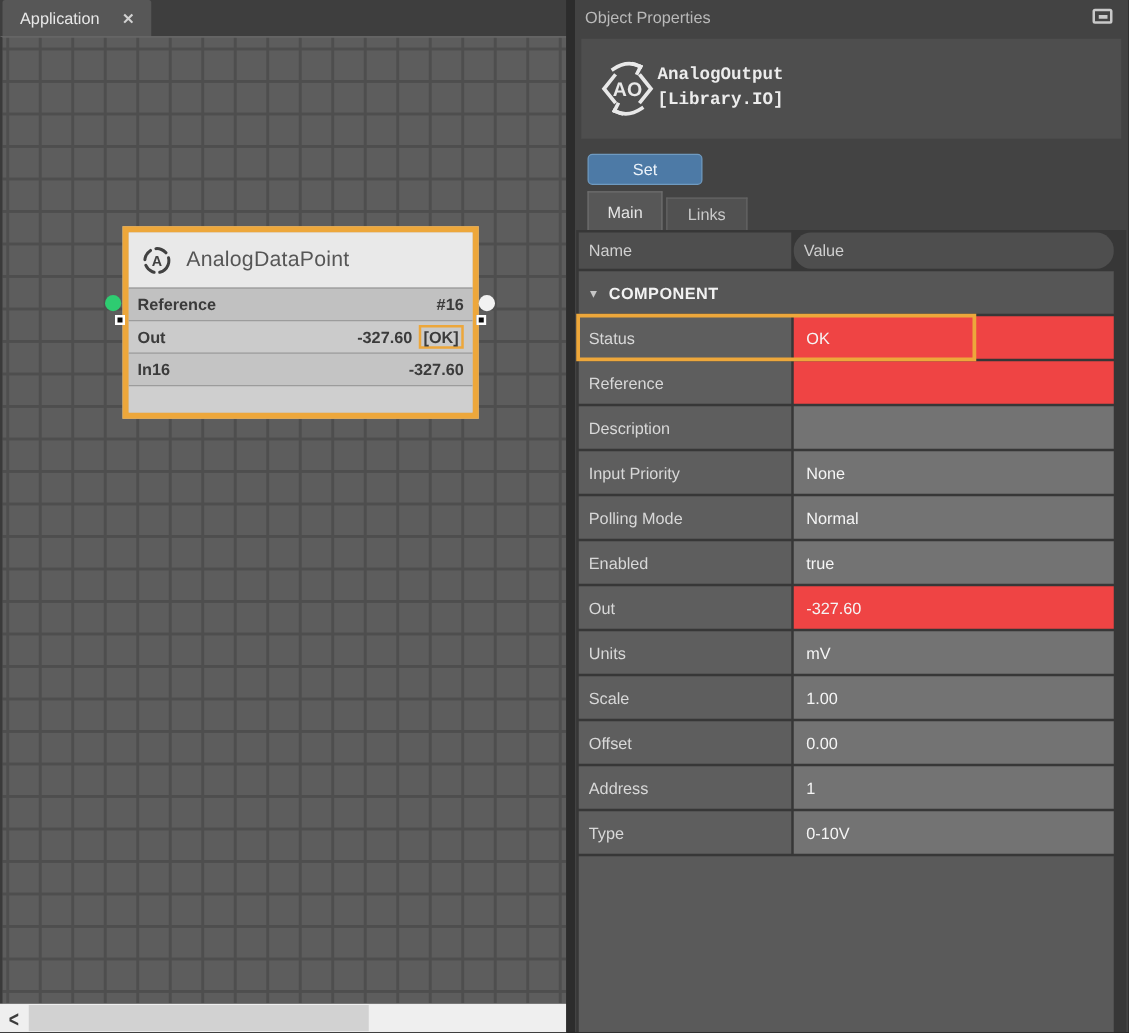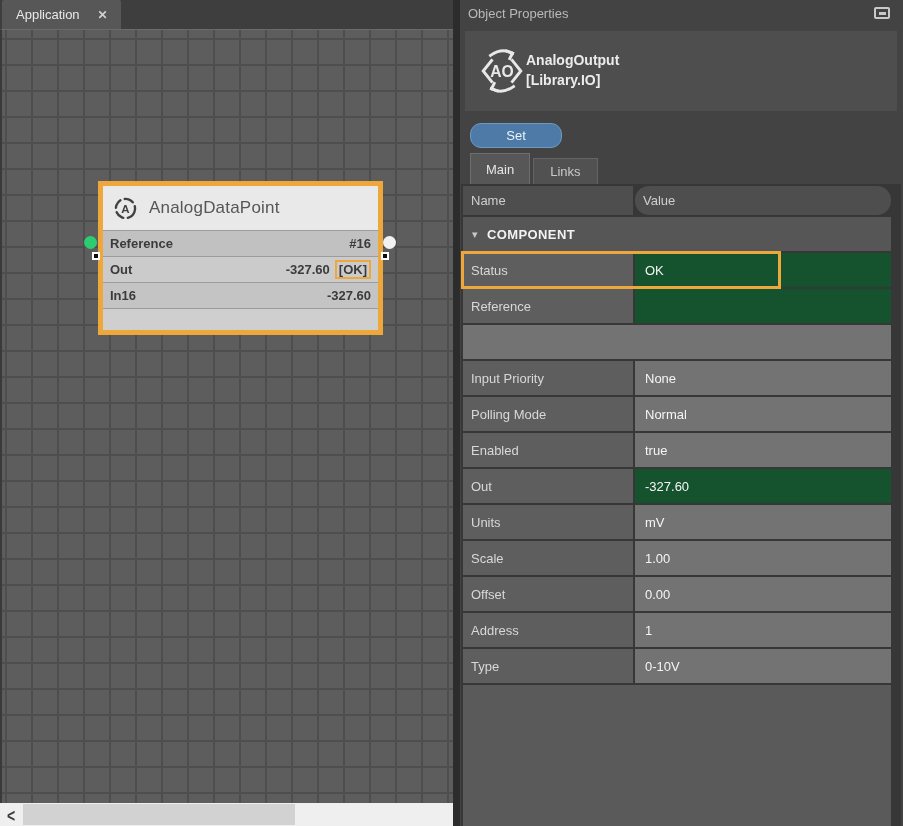--- a/index.html
+++ b/index.html
@@ -60,24 +60,24 @@
   
   .panel { position:absolute; left:460px; top:0; width:443px; height:826px; background:#434343; }
   .panel-titlebar { height:26px; display:flex; align-items:center; justify-content:space-between; padding:0 13px 0 8px; }
   .panel-title { color:#b9b9b9; font-size:13px; }
   .min-icon { width:16px; height:12px; border:2px solid #c9c9c9; border-radius:2px; display:flex; align-items:center; justify-content:center; }
   .min-bar { width:7px; height:3px; background:#c9c9c9; }
   .object-card {
     position:absolute; left:5px; top:31px; width:432px; height:80px; background:#4e4e4e;
     display:flex; align-items:center; padding-left:13px; 
   }
-  .object-text { font-weight:bold; font-size:14px; color:#ececec; line-height:1.4; }
+  .object-text { font-weight:bold; font-size:14px; color:#ececec; line-height:1.4;font-family:Liberation Mono, monospace; }
   .set-btn {
     position:absolute; left:10px; top:123px; width:92px; height:25px;
-    background:#4d7aa6; border:1px solid #6f9ac0; border-radius:11px;
+    background:#4d7aa6; border:1px solid #6f9ac0; border-radius:4px;
     color:#ecf3fa; font-size:13px; display:flex; align-items:center; justify-content:center; cursor:default;
   }
   .ptabs { position:absolute; left:10px; top:153px; display:flex; align-items:flex-end; gap:3px; }
   .ptab { font-size:13px; display:flex; align-items:center; justify-content:center; cursor:default; }
   .ptab.active { height:31px; padding:0 15px; background:#575757; border:1px solid #6e6e6e; border-bottom:none; color:#e5e5e5; }
   .ptab.inactive { height:26px; padding:0 16px; background:#515151; border:1px solid #646464; border-bottom:none; color:#c9c9c9; }
   .prop-table {
     position:absolute; left:1px; top:184px; width:440px; bottom:0; background:#373737;
     display:flex; flex-direction:column; padding:2px 10px 0 2px;
   }
@@ -85,21 +85,21 @@
   .th { background:#4e4e4e; color:#cfcfcf; font-size:13px; display:flex; align-items:center; padding-left:8px; }
   .th-name { width:170px; } .th-value { flex:1;border-radius:14px; }
   .section-row {
     height:34px; margin-bottom:2px; background:#565656; flex:none;
     display:flex; align-items:center; gap:9px; padding-left:9px;
     color:#f2f2f2; font-weight:bold; font-size:13px; letter-spacing:0.4px;
   }
   .collapse { color:#c6c6c6; font-size:11px; font-weight:normal; }
   .prow { display:flex; gap:2px; height:34px; margin-bottom:2px; position:relative; flex:none; }
   .pname { width:170px; background:#5e5e5e; color:#d8d8d8; font-size:13px; display:flex; align-items:center; padding-left:8px; }
-  .pval { flex:1; background:#14532d; color:#f5f5f5; font-size:13px; display:flex; align-items:center; padding-left:10px; }
+  .pval { flex:1; background:#ef4444; color:#f5f5f5; font-size:13px; display:flex; align-items:center; padding-left:10px; }
   .pval.editable { background:#737373; }
   .hlbox { position:absolute; left:-2px; top:-2px; width:320px; height:38px; border:3px solid #EDA73B; pointer-events:none; z-index:2; }
   .tfiller { flex:1; background:#5a5a5a; }
 </style>
 </head>
 <body>
 
 <div class="app">
 
   <div class="canvas-pane">
@@ -205,20 +205,21 @@
         <span>COMPONENT</span>
       </div>
       <div id="prop-rows" style="display:contents;"><div class="prow">
             <div class="pname">Status</div>
             <div class="pval">OK</div>
             <div class="hlbox"></div>
           </div><div class="prow">
             <div class="pname">Reference</div>
             <div class="pval"></div>
           </div><div class="prow">
+            <div class="pname">Description</div>
             <div class="pval editable"></div>
           </div><div class="prow">
             <div class="pname">Input Priority</div>
             <div class="pval editable">None</div>
           </div><div class="prow">
             <div class="pname">Polling Mode</div>
             <div class="pval editable">Normal</div>
           </div><div class="prow">
             <div class="pname">Enabled</div>
             <div class="pval editable">true</div>

